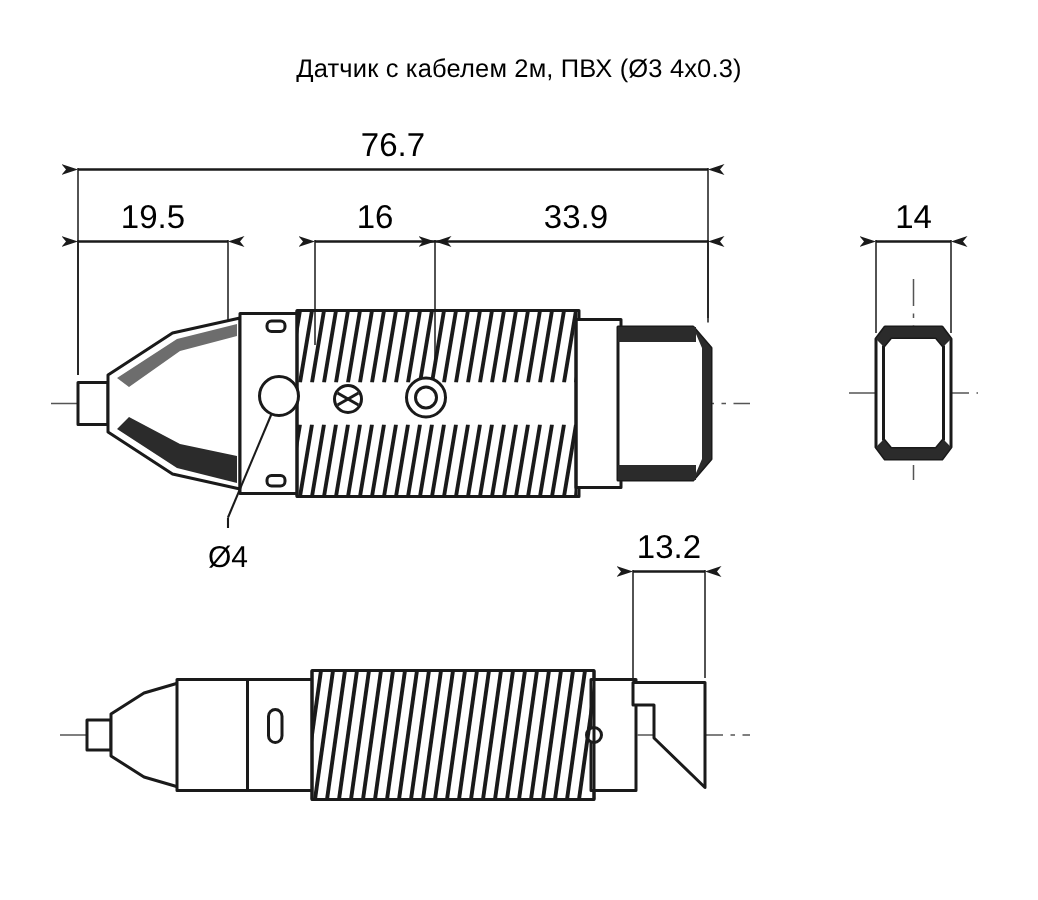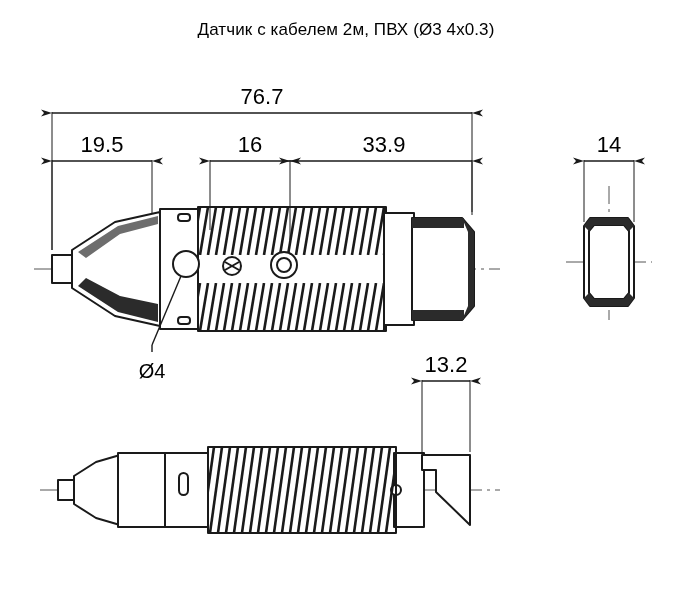--- a/index.html
+++ b/index.html
@@ -16,21 +16,21 @@
     overflow: hidden;
   }
   #stage {
     position: relative;
     width: 692px;
     height: 600px;
   }
   #title {
     position: absolute;
     left: 0;
-    top: 20px;
+    top: 36px;
     width: 692px;
     text-align: center;
     font-size: 17px;
     color: #000;
     letter-spacing: 0.1px;
   }
   svg.dwg {
     position: absolute;
     left: 0;
     top: 0;

